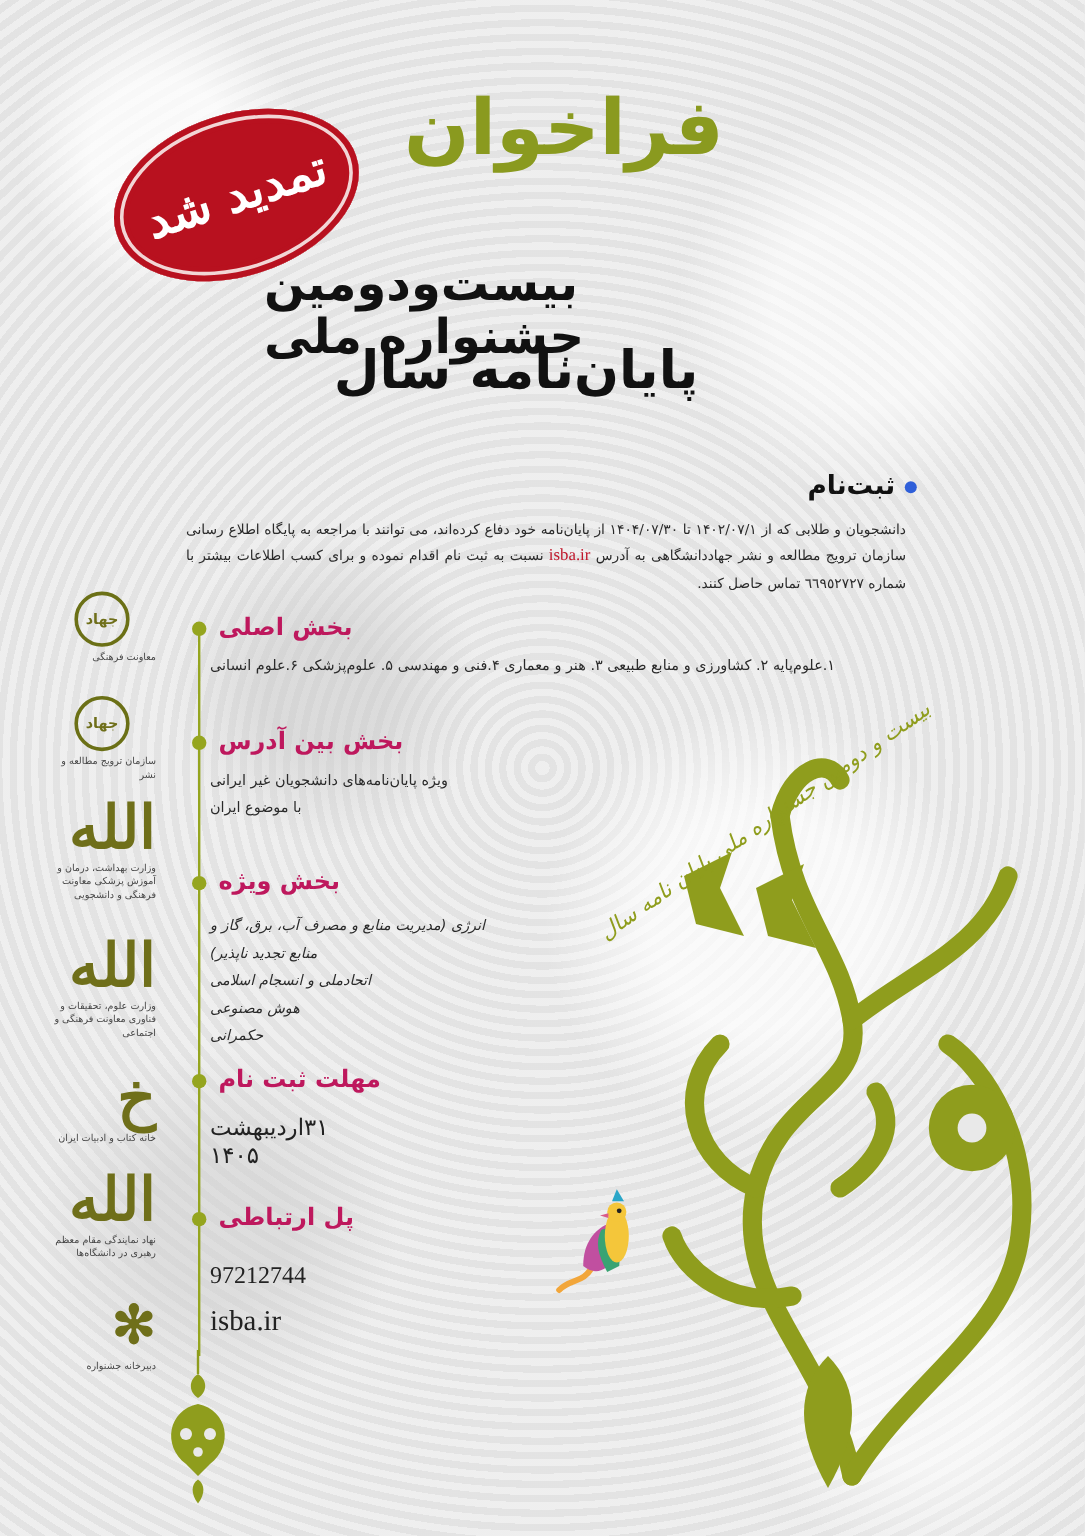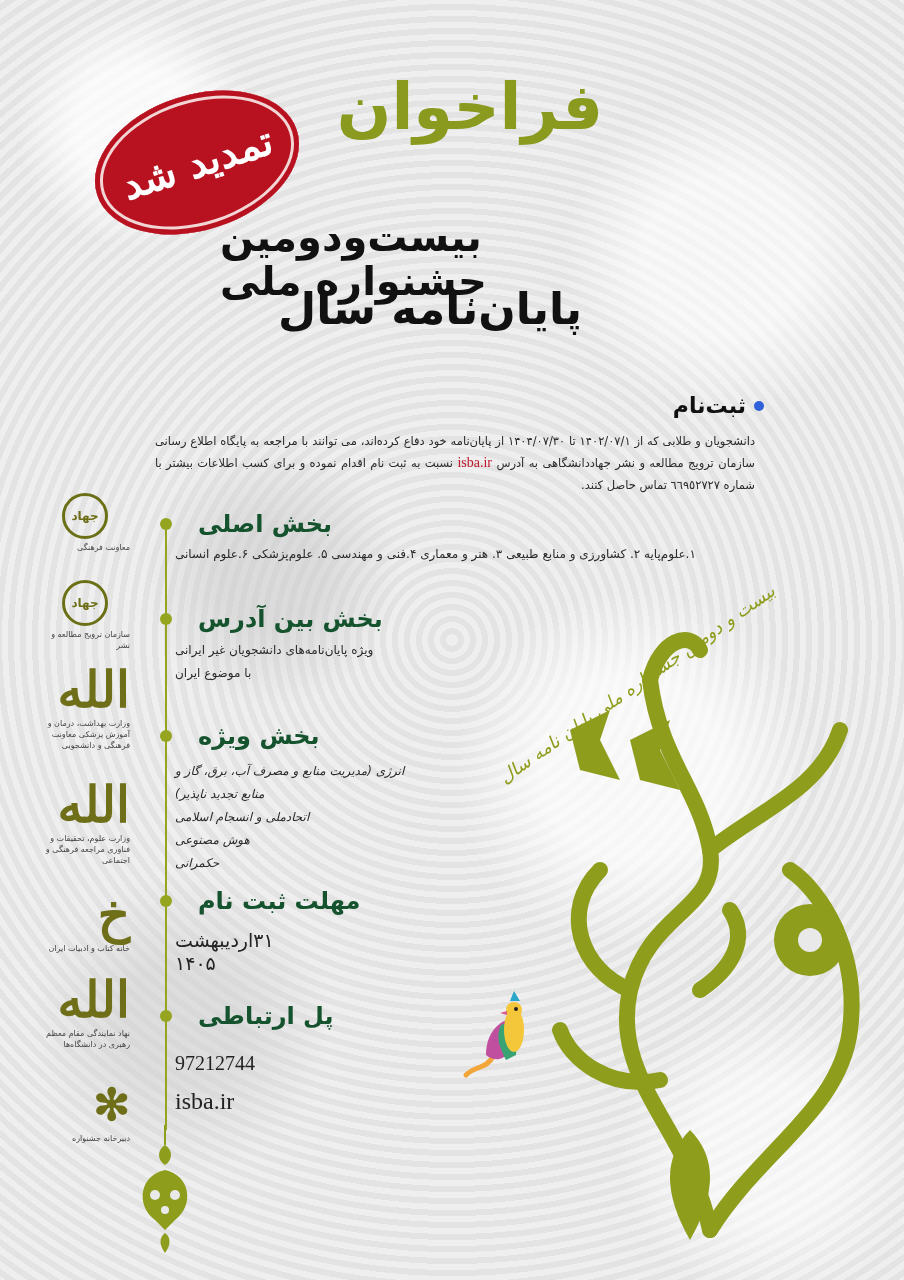--- a/index.html
+++ b/index.html
@@ -56,21 +56,21 @@
   .reg-text {
     position: absolute; top: 430px; left: 155px; width: 600px;
     font-size: 11.5px; line-height: 22px; text-align: justify; color: #2a2a2a;
   }
   .reg-text .link { color: #c0172b; font-family: "Liberation Serif", serif; font-size: 14px; }
 
   
   .vline { position: absolute; left: 165px; top: 520px; width: 2px; height: 610px; background: #95a51f; }
   .section { position: absolute; left: 160px; right: 160px; }
   .sec-dot { width: 12px; height: 12px; border-radius: 50%; background: #95a51f; position: absolute; left: 0; }
-  .sec-title { position: absolute; left: 22px; font-weight: bold; font-size: 24px; color: #14532d; white-space: nowrap; direction: rtl; margin-left: 16px; }
+  .sec-title { position: absolute; left: 22px; font-weight: bold; font-size: 20px; color: #be185d; white-space: nowrap; direction: rtl; }
   .sec-body { position: absolute; left: 15px; font-size: 12px; line-height: 23px; color: #2a2a2a; direction: rtl; text-align: left; }
   .sec-body div { direction: rtl; text-align: left; }
 
   .contact { font-family: "Liberation Serif", serif; font-size: 24px; color: #222; }
 
   
   .logo { position: absolute; left: 40px; width: 90px; text-align: right; }
   .logo .mark { margin: 0 auto; color: #6f6f1a; }
   .logo .cap { font-size: 8px; color: #444; line-height: 11px; margin-top: 3px; }
   .jahad { width: 46px; height: 46px; border-radius: 50%; border: 3px solid #6b7016; display: flex; align-items: center; justify-content: center; font-weight: bold; font-size: 12px; color: #6b7016; }
@@ -158,21 +158,21 @@
 <div class="logo" style="top:580px;">
   <div class="mark jahad">جهاد</div>
   <div class="cap">سازمان ترویج مطالعه و نشر</div>
 </div>
 <div class="logo" style="top:665px;">
   <div class="mark emblem">الله</div>
   <div class="cap">وزارت بهداشت، درمان و آموزش پزشکی معاونت فرهنگی و دانشجویی</div>
 </div>
 <div class="logo" style="top:780px;">
   <div class="mark emblem">الله</div>
-  <div class="cap">وزارت علوم، تحقیقات و فناوری مراجعه فرهنگی و اجتماعی</div>
+  <div class="cap">وزارت علوم، تحقیقات و فناوری معاونت فرهنگی و اجتماعی</div>
 </div>
 <div class="logo" style="top:890px;">
   <div class="mark emblem">خ</div>
   <div class="cap">خانه کتاب و ادبیات ایران</div>
 </div>
 <div class="logo" style="top:975px;">
   <div class="mark emblem">الله</div>
   <div class="cap">نهاد نمایندگی مقام معظم رهبری در دانشگاه‌ها</div>
 </div>
 <div class="logo" style="top:1080px;">

